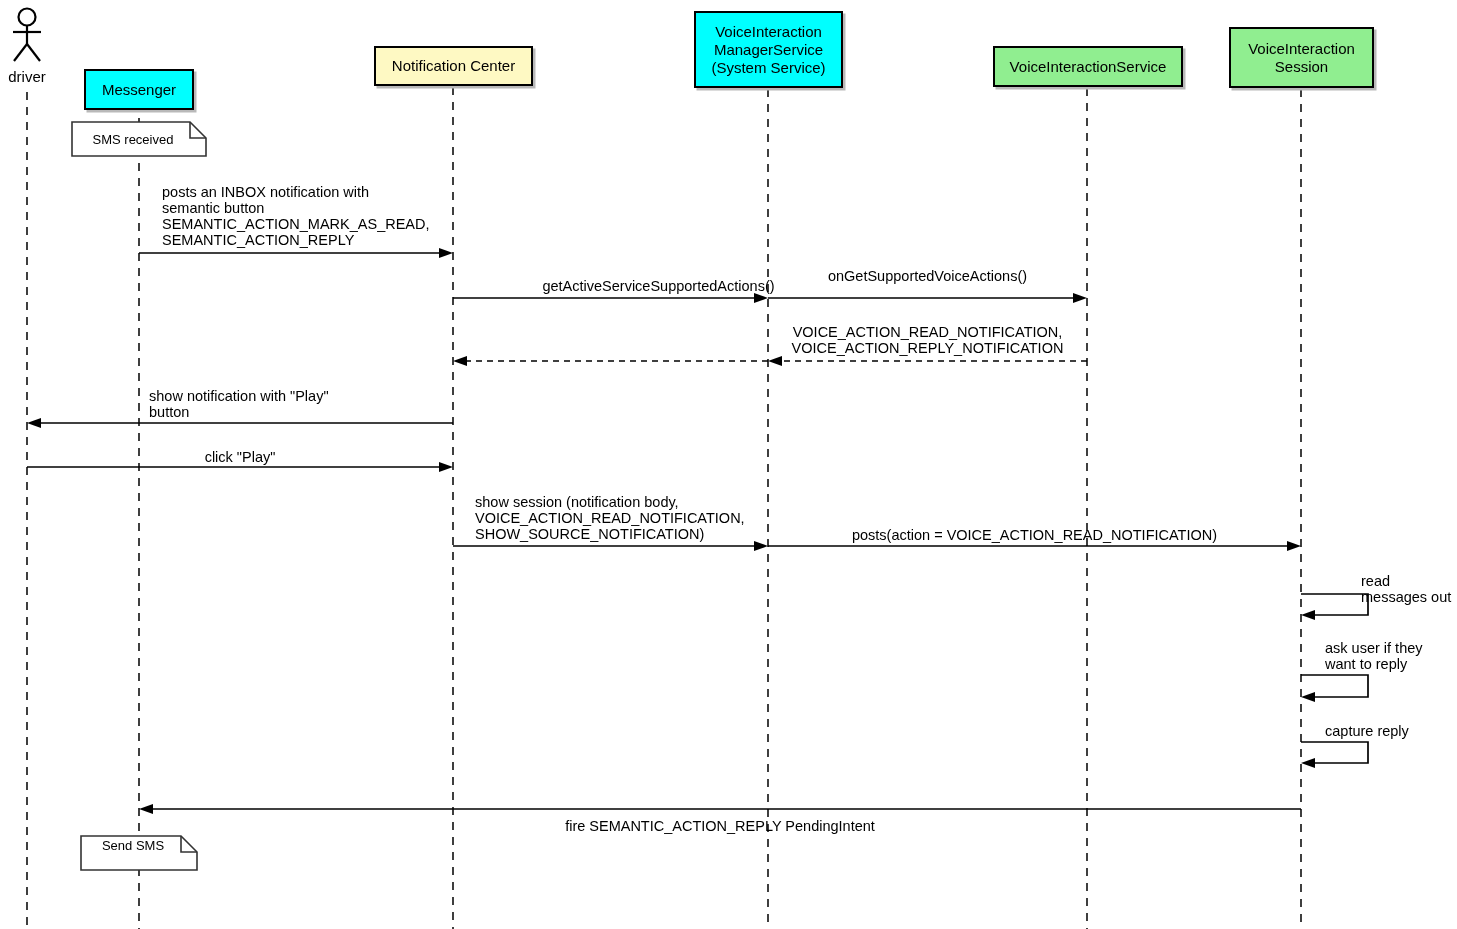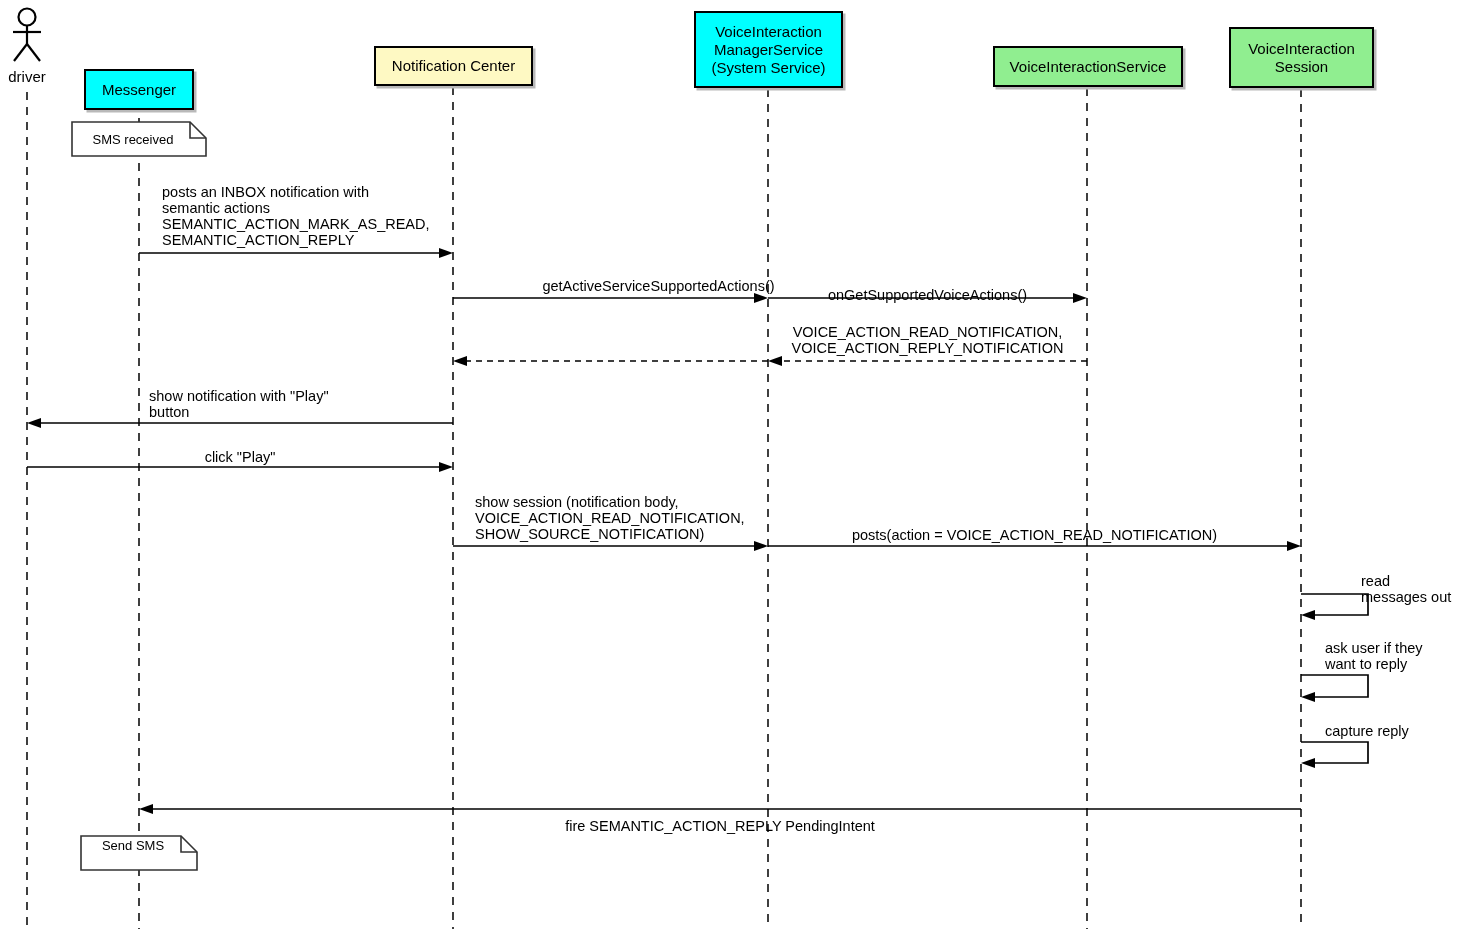--- a/index.html
+++ b/index.html
@@ -104,25 +104,25 @@
   </div>
   <div class="note" style="left:80px; top:835px; width:118px; height:20px;">
     <svg width="118" height="36" viewBox="0 0 118 36">
       <path d="M1,1 H101 L117,17 V35 H1 Z" fill="#ffffff" stroke="#333" stroke-width="1.6"></path>
       <path d="M101,1 V17 H117" fill="none" stroke="#333" stroke-width="1.6"></path>
     </svg>
     <span class="note-text">Send SMS</span>
   </div>
 
   <div class="mlabel" style="left:162px; top:184px;">posts an INBOX notification with
-semantic actions
+semantic button
 SEMANTIC_ACTION_MARK_AS_READ,
 SEMANTIC_ACTION_REPLY</div>
   <div class="mlabel center" style="left:453px; top:278px; width:315px;padding-left:48px;">getActiveServiceSupportedActions()</div>
-  <div class="mlabel center" style="left:768px; top:287px; width:319px;">onGetSupportedVoiceActions()</div>
+  <div class="mlabel center" style="left:768px; top:268px; width:319px;">onGetSupportedVoiceActions()</div>
   <div class="mlabel center" style="left:768px; top:324px; width:319px;">VOICE_ACTION_READ_NOTIFICATION,
 VOICE_ACTION_REPLY_NOTIFICATION</div>
   <div class="mlabel" style="left:149px; top:388px;">show notification with "Play"
 button</div>
   <div class="mlabel center" style="left:27px; top:449px; width:426px;">click "Play"</div>
   <div class="mlabel" style="left:475px; top:494px;">show session (notification body,
 VOICE_ACTION_READ_NOTIFICATION,
 SHOW_SOURCE_NOTIFICATION)</div>
   <div class="mlabel center" style="left:768px; top:527px; width:533px;">posts(action = VOICE_ACTION_READ_NOTIFICATION)</div>
   <div class="mlabel" style="left:1325px; top:573px;margin-left:36px;">read messages out</div>

